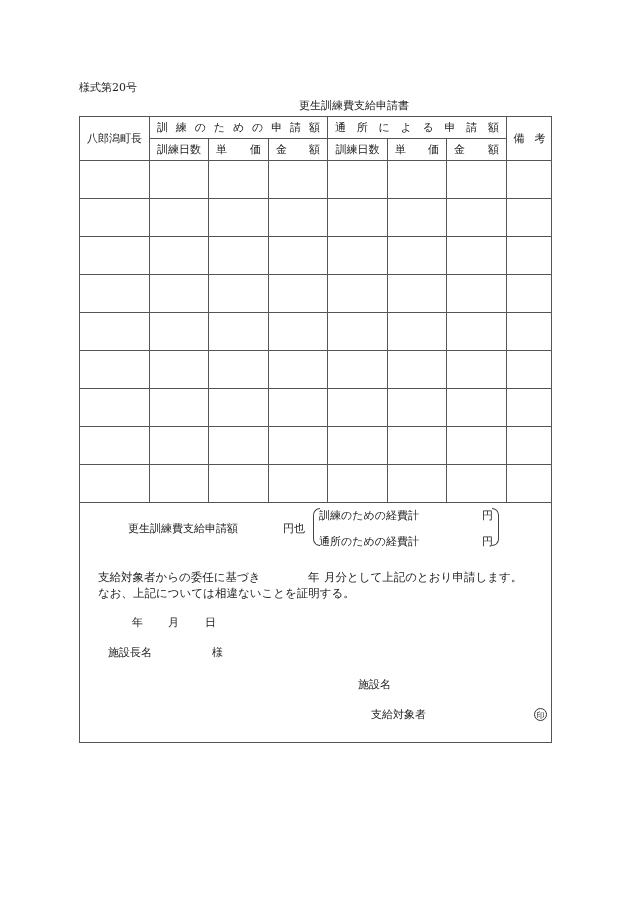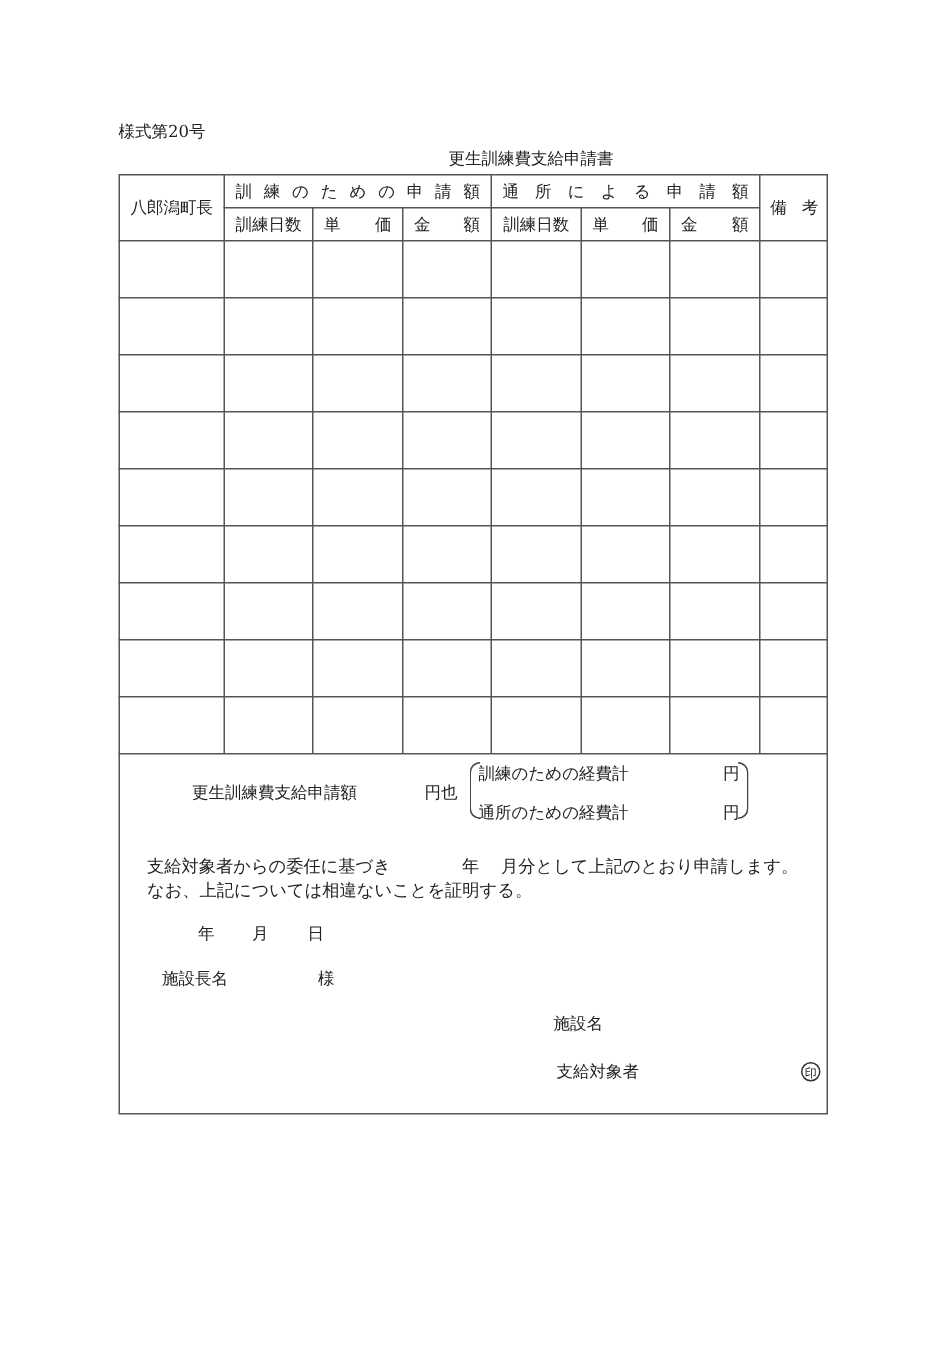--- a/index.html
+++ b/index.html
@@ -204,25 +204,25 @@
 <div class="bracket left" style="left:313px; top:508px; width:7px; height:38px;"></div>
 <div class="bracket right" style="left:492px; top:508px; width:7px; height:38px;"></div>
 
 <div class="abs t11" style="left:319px; top:509px;">訓練のための経費計</div>
 <div class="abs t11" style="left:482px; top:509px;">円</div>
 <div class="abs t11" style="left:319px; top:535px;">通所のための経費計</div>
 <div class="abs t11" style="left:482px; top:535px;">円</div>
 
 <div class="abs t12" style="left:98px; top:570px;">支給対象者からの委任に基づき</div>
 <div class="abs t12" style="left:308px; top:570px;">年</div>
-<div class="abs t12" style="left:334px; top:570px;">月分として上記のとおり申請します。</div>
+<div class="abs t12" style="left:324px; top:570px;">月分として上記のとおり申請します。</div>
 <div class="abs t12" style="left:98px; top:586px;">なお、上記については相違ないことを証明する。</div>
 
 <div class="abs t11" style="left:132px; top:616px;">年</div>
 <div class="abs t11" style="left:168px; top:616px;">月</div>
 <div class="abs t11" style="left:205px; top:616px;">日</div>
 
 <div class="abs t11" style="left:108px; top:646px;">施設長名</div>
 <div class="abs t11" style="left:212px; top:646px;">様</div>
 
-<div class="abs t11" style="left:369px; top:678px;font-family:Liberation Mono, monospace;">施設名</div>
+<div class="abs t11" style="left:358px; top:678px;">施設名</div>
 <div class="abs t11" style="left:371px; top:708px;">支給対象者</div>
 <div class="seal" style="left:534px; top:708px;">印</div>
 
 </body></html>

